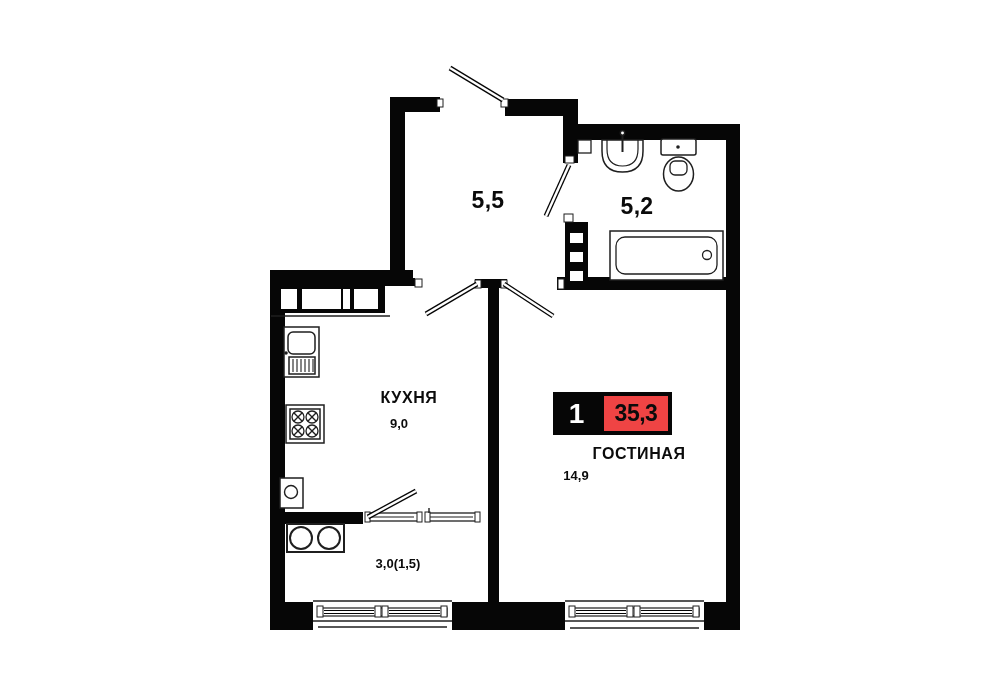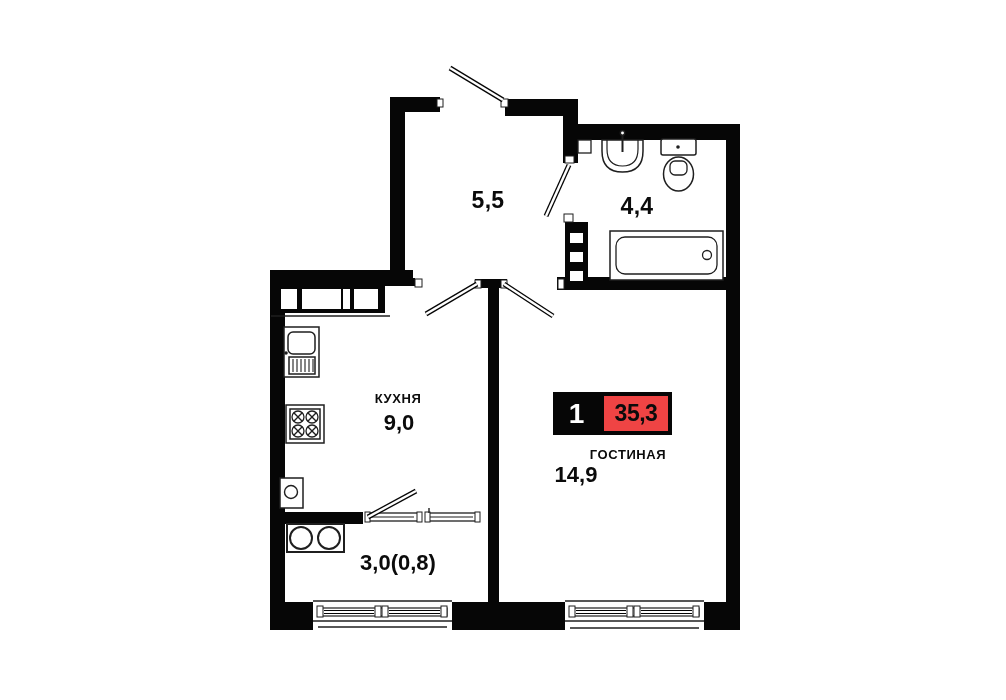--- a/index.html
+++ b/index.html
@@ -2,22 +2,22 @@
 <html><head>
 <meta charset="utf-8">
 <style>
   html,body{margin:0;padding:0;background:#ffffff;}
   #stage{position:relative;width:934px;height:700px;background:#ffffff;overflow:hidden;
          font-family:"Liberation Sans","DejaVu Sans",sans-serif;}
   #plan-svg{position:absolute;left:0;top:0;}
   .lbl{position:absolute;transform:translate(-50%,-50%);font-weight:bold;color:#0b0b0b;
        white-space:nowrap;line-height:1;}
   .area-lg{font-size:23px;letter-spacing:.3px;}
-  .room-name{font-size:13px;letter-spacing:.6px;}
-  .room-area{font-size:22px;}
+  .room-name{font-size:16px;letter-spacing:.6px;margin-left:11px;}
+  .room-area{font-size:13px;}
   .badge{position:absolute;left:553px;top:392px;height:43px;display:flex;}
   .badge-rooms{width:47px;height:43px;background:#060606;color:#ffffff;font-size:28px;
                font-weight:bold;display:flex;align-items:center;justify-content:center;}
   .badge-area-box{width:64px;height:35px;border:4px solid #060606;background:#ef4444;
                   color:#0b0b0b;font-size:23px;font-weight:bold;letter-spacing:-.5px;
                   display:flex;align-items:center;justify-content:center;}
 </style>
 </head>
 <body>
 
@@ -196,27 +196,27 @@
 
     <g fill="#ffffff" stroke="#1f1f1f" stroke-width="1.5">
       <rect x="610" y="231" width="113" height="49"></rect>
       <rect x="616" y="237" width="101" height="37" rx="9" stroke-width="1.3"></rect>
       <circle cx="707" cy="255" r="4.5" stroke-width="1.3"></circle>
     </g>
   </svg>
 
   <div class="lbl area-lg" style="left:488px;top:200px">5,5</div>
 
-  <div class="lbl area-lg" style="left:637px;top:206px">4,4</div>
+  <div class="lbl area-lg" style="left:637px;top:206px">5,2</div>
 
   <div class="lbl room-name" style="left:398px;top:398px">КУХНЯ</div>
   <div class="lbl room-area" style="left:399px;top:423px">9,0</div>
 
   <div class="badge">
     <div class="badge-rooms">1</div>
     <div class="badge-area-box">35,3</div>
   </div>
 
   <div class="lbl room-name" style="left:628px;top:454px">ГОСТИНАЯ</div>
   <div class="lbl room-area" style="left:576px;top:475px">14,9</div>
 
-  <div class="lbl room-area" style="left:398px;top:563px">3,0(0,8)</div>
+  <div class="lbl room-area" style="left:398px;top:563px">3,0(1,5)</div>
 </div>
 
 </body></html>

